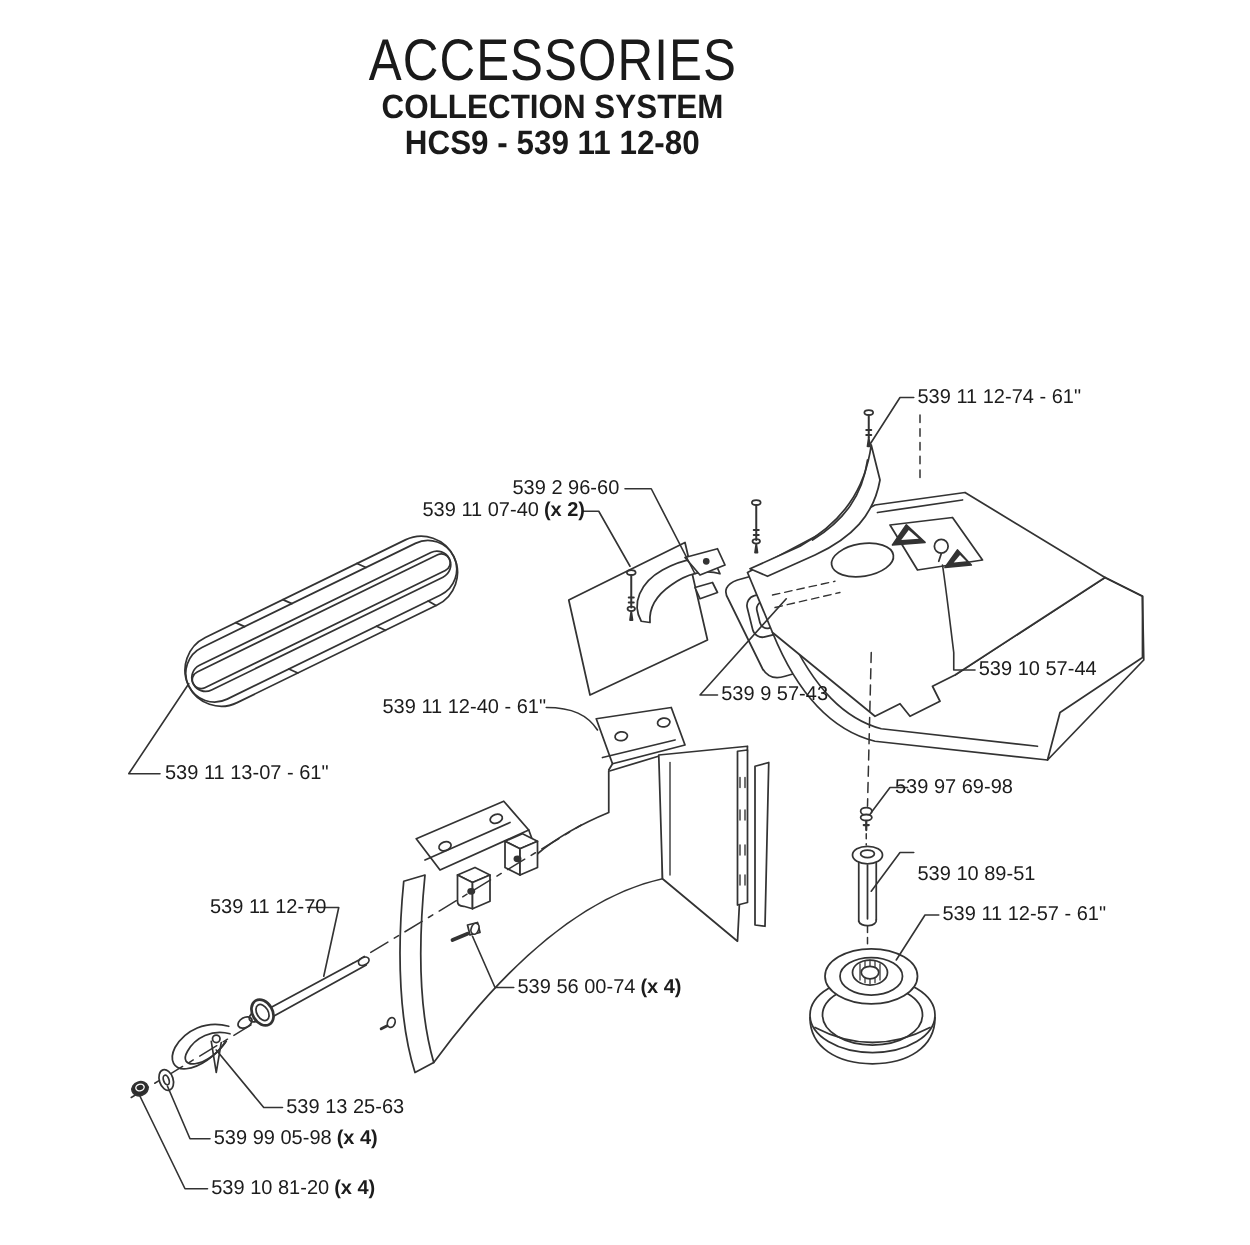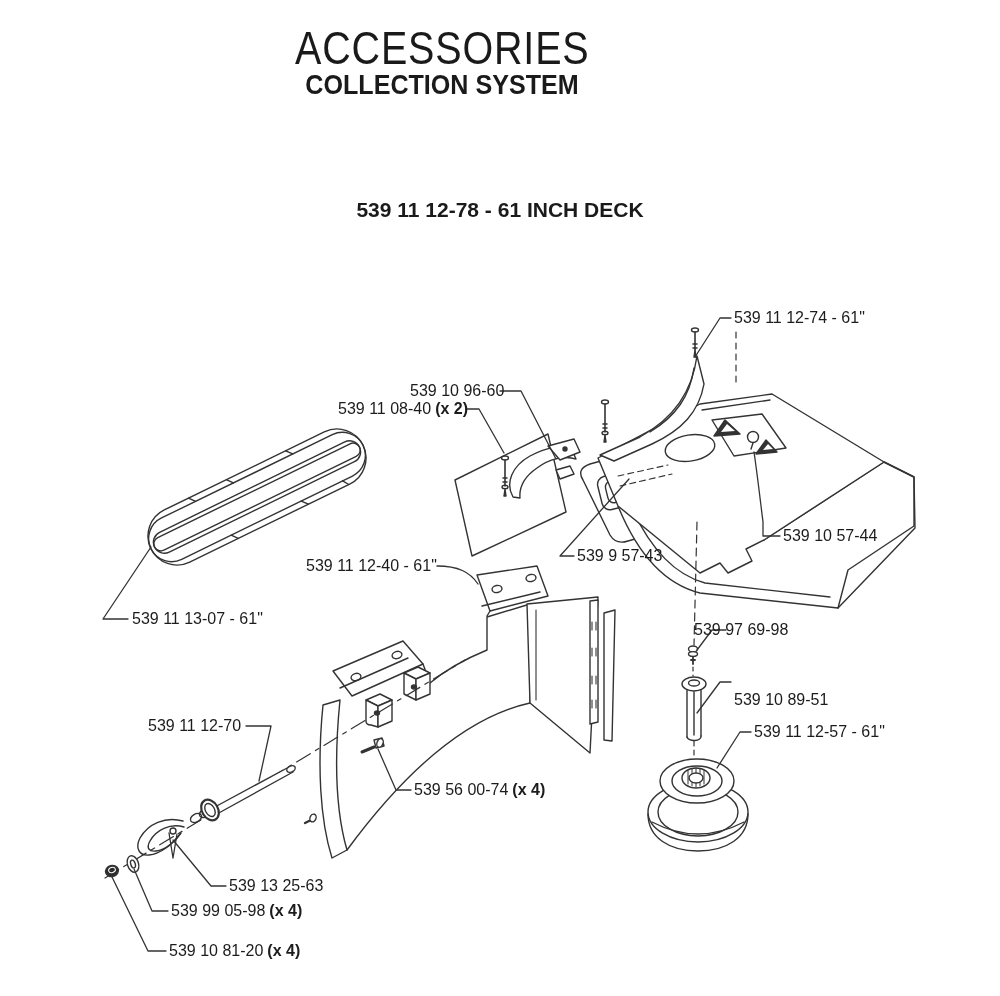--- a/index.html
+++ b/index.html
@@ -18,22 +18,22 @@
   .callout .qty:empty{display:none;margin:0;}
 </style>
 </head>
 <body>
 
 <div class="page">
 
   <div class="header">
     <div class="title"><span>ACCESSORIES</span></div>
     <div class="sub"><span>COLLECTION SYSTEM</span></div>
+    <div class="sub"><span>HCS9 - 539 11 12-80</span></div>
   </div>
-  <div class="deck-heading">539 11 12-78 - 61 INCH DECK</div>
 
   <svg class="diagram" width="1000" height="996" viewBox="0 0 1000 996">
     <g fill="none" stroke="#333" stroke-width="1.4" stroke-linecap="round" stroke-linejoin="round">
 
       <g transform="translate(257,497) rotate(-26)">
         <rect x="-118" y="-29" width="236" height="58" rx="29"></rect>
         <rect x="-118" y="-23" width="236" height="46" rx="23"></rect>
         <rect x="-114" y="-11" width="228" height="22" rx="11"></rect>
         <rect x="-114" y="-7" width="228" height="14" rx="7"></rect>
         <path d="M-62,-29 l5,6 M-20,-29 l5,6 M46,-29 l5,6 M-40,23 l5,6 M38,23 l5,6 M84,23 l4,6"></path>
@@ -227,28 +227,28 @@
         <path d="M246,726 L271,726 L259,781"></path>
         <path d="M411,790 L396,790 L378,749"></path>
         <path d="M226,886 L211,886 L173,840"></path>
         <path d="M168,911 L152,911 L134,869"></path>
         <path d="M166,951 L148,951 L112,877"></path>
       </g>
     </g>
   </svg>
 
   <div class="callout" style="left:734px;top:310px"><span>539 11 12-74 - 61"</span></div>
-  <div class="callout" style="left:410px;top:383px"><span>539 10 96-60</span></div>
-  <div class="callout" style="left:338px;top:401px"><span>539 11 08-40</span><span class="qty">(x 2)</span></div>
+  <div class="callout" style="left:410px;top:383px"><span>539 2 96-60</span></div>
+  <div class="callout" style="left:338px;top:401px"><span>539 11 07-40</span><span class="qty">(x 2)</span></div>
   <div class="callout" style="left:783px;top:528px"><span>539 10 57-44</span></div>
   <div class="callout" style="left:577px;top:548px"><span>539 9 57-43</span></div>
   <div class="callout" style="left:306px;top:558px"><span>539 11 12-40 - 61"</span></div>
   <div class="callout" style="left:132px;top:611px"><span>539 11 13-07 - 61"</span></div>
-  <div class="callout" style="left:694px;top:622px"><span>539 97 69-98</span></div>
+  <div class="callout" style="left:716px;top:622px"><span>539 97 69-98</span></div>
   <div class="callout" style="left:734px;top:692px"><span>539 10 89-51</span></div>
   <div class="callout" style="left:754px;top:724px"><span>539 11 12-57 - 61"</span></div>
-  <div class="callout" style="left:148px;top:718px"><span>539 11 12-70</span></div>
+  <div class="callout" style="left:168px;top:718px"><span>539 11 12-70</span></div>
   <div class="callout" style="left:414px;top:782px"><span>539 56 00-74</span><span class="qty">(x 4)</span></div>
   <div class="callout" style="left:229px;top:878px"><span>539 13 25-63</span></div>
   <div class="callout" style="left:171px;top:903px"><span>539 99 05-98</span><span class="qty">(x 4)</span></div>
   <div class="callout" style="left:169px;top:943px"><span>539 10 81-20</span><span class="qty">(x 4)</span></div>
 
 </div>
 
 </body></html>

